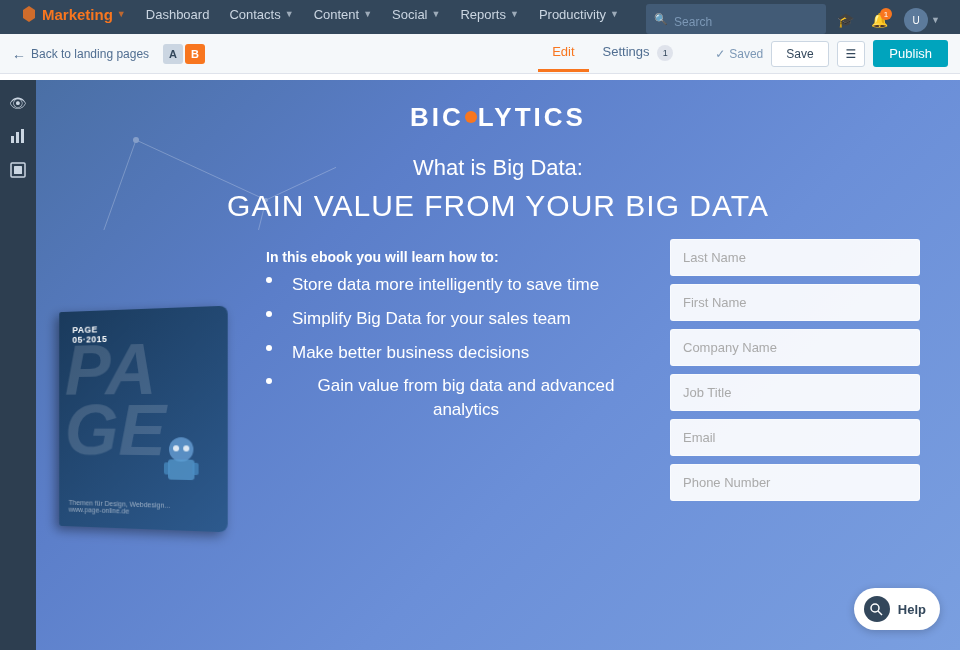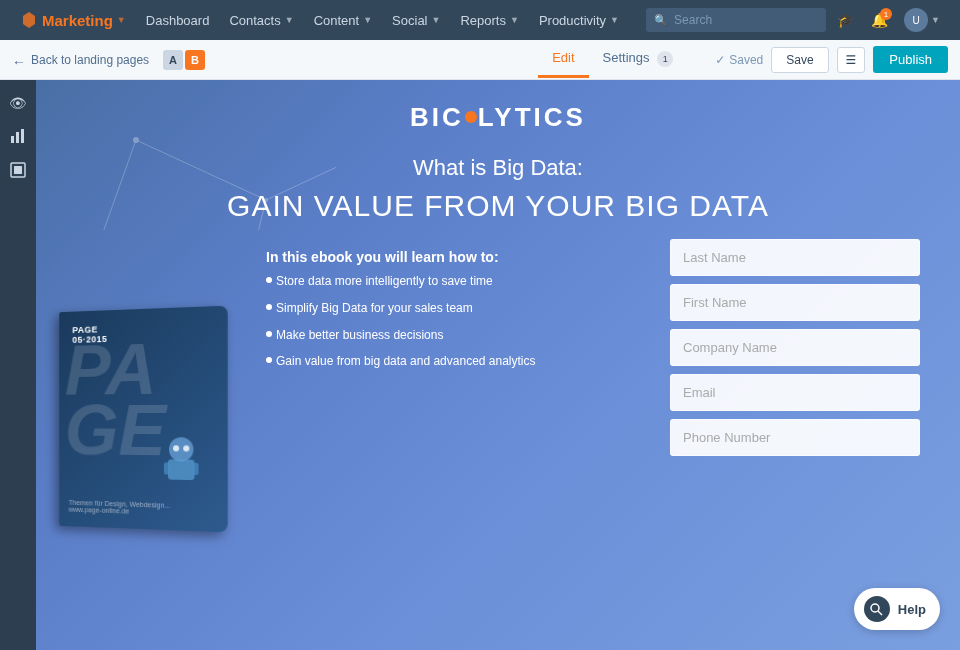--- a/index.html
+++ b/index.html
@@ -1,23 +1,23 @@
 <!DOCTYPE html>
 <html><head>
   <meta charset="utf-8">
   <style>
     * { margin: 0; padding: 0; box-sizing: border-box; }
     body { width: 960px; height: 650px; overflow: hidden; font-family: 'Helvetica Neue', Arial, sans-serif; }
 
     
     .top-nav {
-      height: 40px;
+      height: 34px;
       background: #33475b;
       display: flex;
-      align-items: center;
+      align-items: flex-end;
       padding: 0 10px;
       gap: 0;
       position: relative;
       z-index: 100;
     }
     .nav-item {
       color: #cbd6e2;
       font-size: 13px;
       padding: 0 10px;
       height: 40px;
@@ -43,21 +43,21 @@
       margin-left: auto;
       position: relative;
       display: flex;
       align-items: center;
     }
     .nav-search input {
       background: #425b76;
       border: none;
       border-radius: 3px;
       color: #cbd6e2;
-      padding: 5px 10px 5px 28px;
+      padding: 11px 10px 5px 28px;
       font-size: 12px;
       width: 180px;
       outline: none;
     }
     .nav-search input::placeholder { color: #7c98b6; }
     .nav-search-icon {
       position: absolute;
       left: 8px;
       color: #7c98b6;
       font-size: 11px;
@@ -404,25 +404,25 @@
       font-size: 14px;
       font-weight: 600;
       margin-bottom: 8px;
     }
     .ebook-bullets {
       list-style: none;
       padding: 0;
     }
     .ebook-bullets li {
       color: white;
-      font-size: 12px;
+      font-size: 17px;
       margin-bottom: 10px;
       display: flex;
       align-items: flex-start;
-      gap: 4px;
+      gap: 20px;
       line-height: 1.4;
       text-align: center;
     }
     .bullet-dot {
       width: 6px;
       height: 6px;
       background: white;
       border-radius: 50%;
       flex-shrink: 0;
       margin-top: 4px;
@@ -701,20 +701,21 @@
               <span>Gain value from big data and advanced analytics</span>
             </li>
           </ul>
         </div>
       </div>
 
       <div class="form-section">
         <input class="form-input" type="text" placeholder="Last Name" style="">
         <input class="form-input" type="text" placeholder="First Name" style="">
         <input class="form-input" type="text" placeholder="Company Name" style="">
+        <input class="form-input" type="text" placeholder="Job Title" style="">
         <input class="form-input" type="email" placeholder="Email" style="">
         <input class="form-input" type="tel" placeholder="Phone Number" style="">
       </div>
     </div>
 
     <div class="help-btn">
       <div class="help-search-icon">
         <svg width="13" height="13" viewBox="0 0 13 13" fill="white">
           <circle cx="5" cy="5" r="4" fill="none" stroke="white" stroke-width="1.5"></circle>
           <line x1="8" y1="8" x2="12" y2="12" stroke="white" stroke-width="1.5"></line>

